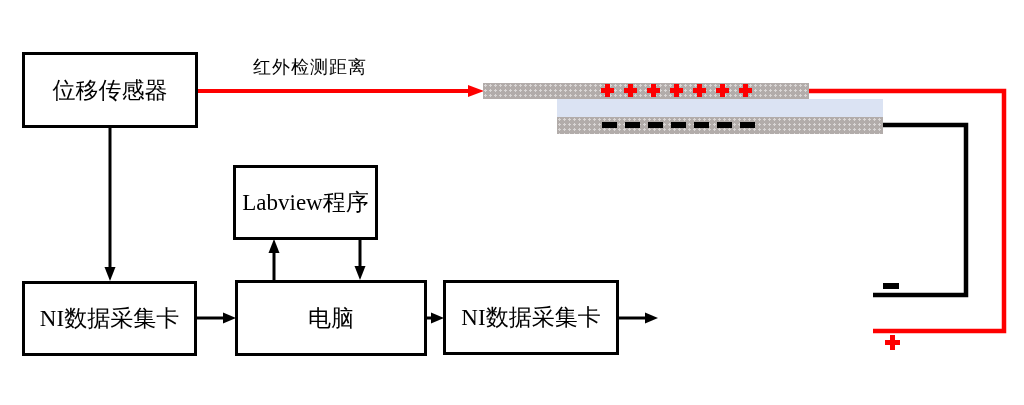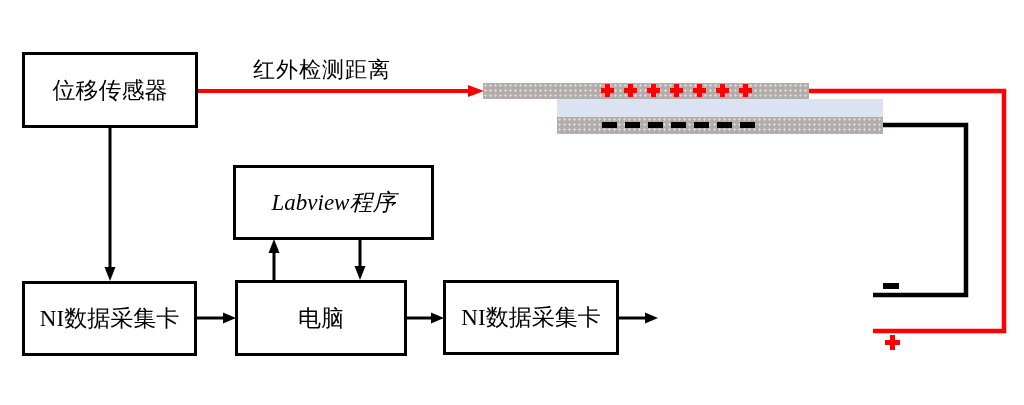--- a/index.html
+++ b/index.html
@@ -16,21 +16,21 @@
   .canvas{position:relative;width:1024px;height:405px;background:var(--bg);overflow:hidden;}
   .overlay{position:absolute;left:0;top:0;width:1024px;height:405px;pointer-events:none;}
   .node{
     position:absolute;background:var(--bg);
     border:3px solid var(--box-border);
     display:flex;align-items:center;justify-content:center;
     font-size:23px;color:var(--text);white-space:nowrap;text-align:right;
   }
   .edge-label{
     position:absolute;left:253px;top:55px;width:160px;
-    font-size:22px;color:var(--text);letter-spacing:1px;white-space:nowrap;
+    font-size:18px;color:var(--text);letter-spacing:1px;white-space:nowrap;
   }
   .bar{position:absolute;}
   .electrode{
     background-color:var(--electrode-gray);
     background-image:radial-gradient(rgba(255,255,255,0.5) 1px, transparent 1.4px);
     background-size:5px 5px;
   }
   .top-electrode{left:483px;top:83px;width:326px;height:16px;}
   .dielectric{left:557px;top:99px;width:326px;height:18px;background:var(--dielectric-blue);}
   .bottom-electrode{left:557px;top:117px;width:326px;height:17px;}
@@ -102,29 +102,29 @@
       <span class="minus-icon"></span>
     </div>
 
   <div class="terminal-minus"></div>
   <div class="terminal-plus"></div>
 
   <div class="node" style="left:22px;top:52px;width:176px;height:76px;">
     <span>位移传感器</span>
   </div>
 
-  <div class="node" style="left:233px;top:165px;width:201px;height:75px;font-style:italic;">
+  <div class="node" style="left:233px;top:165px;width:145px;height:75px;">
     <span>Labview程序</span>
   </div>
 
   <div class="node" style="left:22px;top:281px;width:175px;height:75px;">
     <span>NI数据采集卡</span>
   </div>
 
-  <div class="node" style="left:235px;top:280px;width:172px;height:76px;">
+  <div class="node" style="left:235px;top:280px;width:192px;height:76px;">
     <span>电脑</span>
   </div>
 
   <div class="node" style="left:443px;top:280px;width:176px;height:75px;">
     <span>NI数据采集卡</span>
   </div>
 
 
   <div class="edge-label">红外检测距离</div>
 

